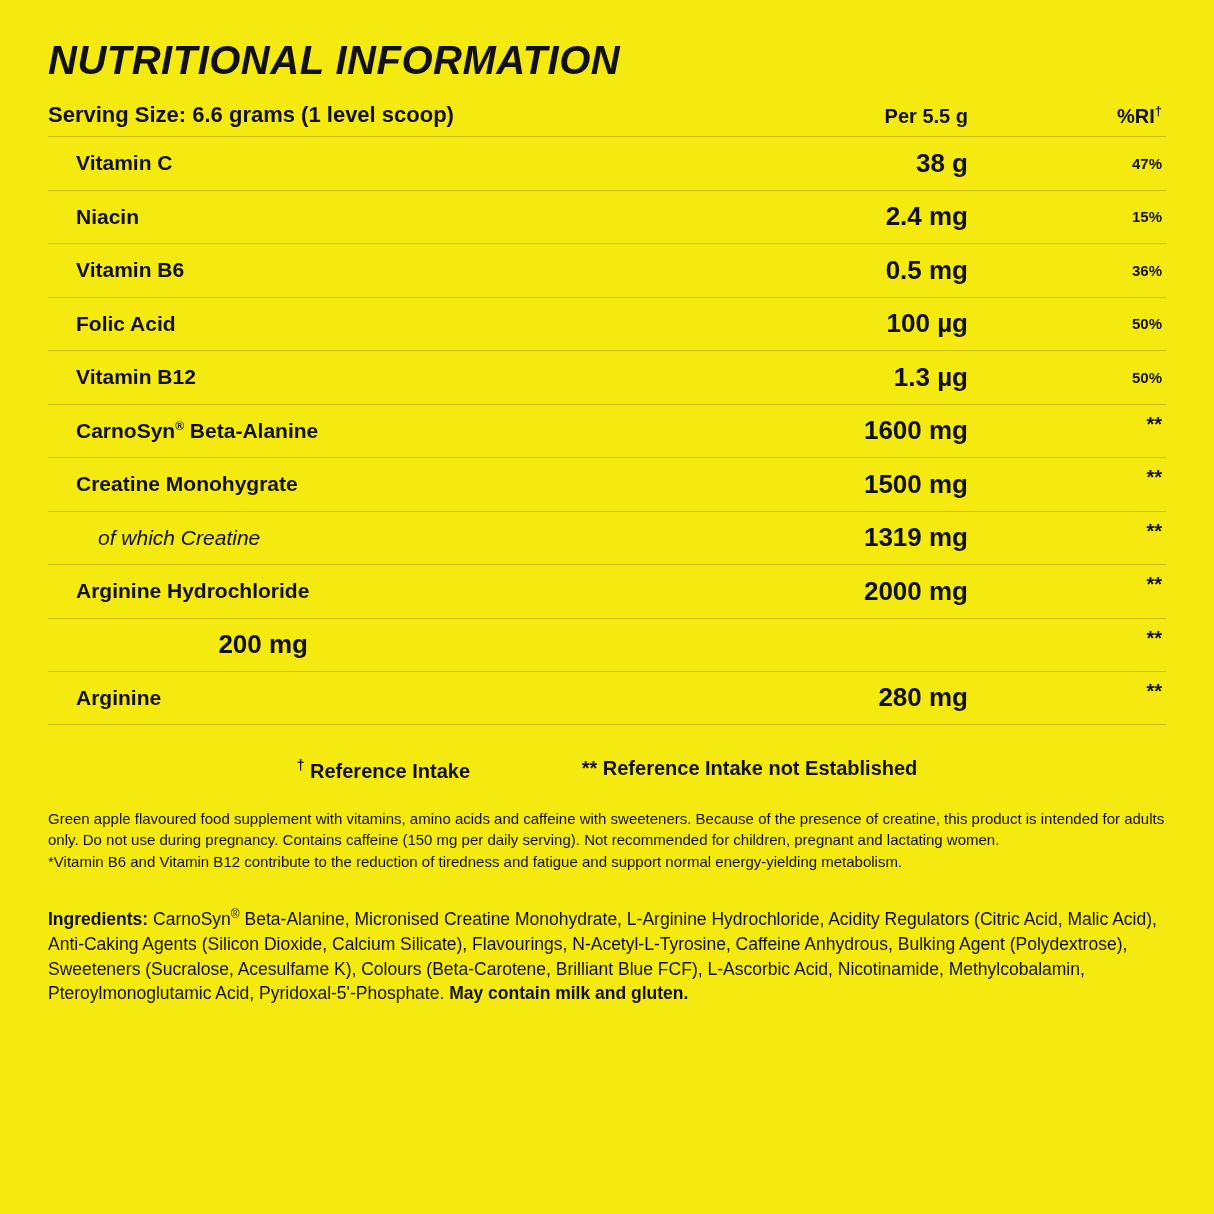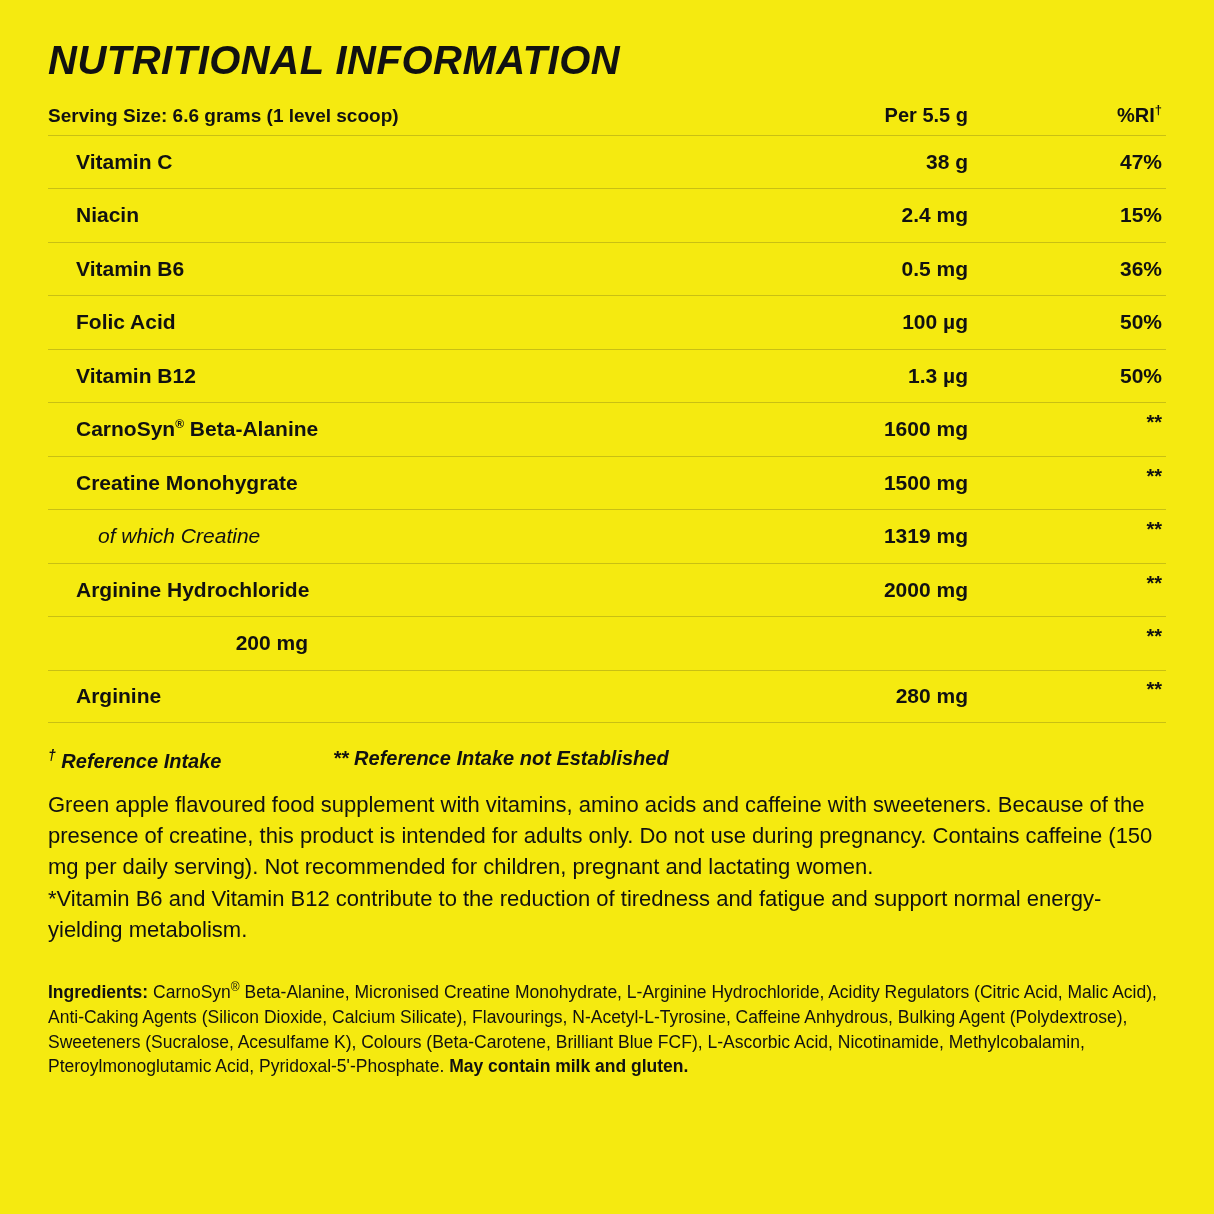--- a/index.html
+++ b/index.html
@@ -52,45 +52,45 @@
     text-align: right;
     font-size: 20px;
     padding-right: 4px;
   }
   .head-row .c-name,
   .head-row .c-amt,
   .head-row .c-ri {
     font-weight: bold;
     font-size: 20px;
   }
-  .head-row .c-name { font-size: 19px; }
+  .head-row .c-name { font-size: 22px; }
   .data-row {
     border-top: 1px solid #C9C013;
     height: 53.5px;
     align-items: center;
   }
   .data-row:last-child {
     border-bottom: 1px solid #C9C013;
   }
   .data-row .c-name {
     font-size: 21px;
     font-weight: 600;
     padding-left: 28px;
   }
   .data-row .c-name.indent {
     padding-left: 50px;
     font-style: italic;
     font-weight: 500;
   }
   .data-row .c-amt {
-    font-size: 21px;
+    font-size: 26px;
     font-weight: 600;
   }
   .data-row .c-ri {
-    font-size: 21px;
+    font-size: 15px;
     font-weight: 600;
   }
   .data-row .c-ri.stars {
     font-size: 21px;
     vertical-align: top;
   }
   .stars-inner {
     display: inline-block;
     position: relative;
     top: -7px;
@@ -99,31 +99,31 @@
   }
   sup.dag {
     font-size: 13px;
     vertical-align: super;
   }
   .reg {
     font-size: 12px;
     vertical-align: super;
   }
   .footnotes {
-    margin-top: 24px;
+    margin-top: 32px;
     display: flex;
-    font-style: italic;
     font-weight: bold;
     font-size: 20px;
+    justify-content: center;
   }
   .footnotes .fn1 { flex: 0 0 285px; }
   .fn-dag { font-size: 14px; vertical-align: super; font-weight: bold; }
   .para {
-    margin-top: 16px;
-    font-size: 22px;
+    margin-top: 26px;
+    font-size: 15px;
     line-height: 1.42;
     max-width: 1122px;
   }
   .para2 {
     margin-top: 34px;
     font-size: 17.5px;
     line-height: 1.42;
     max-width: 1122px;
   }
   .bold { font-weight: bold; }

